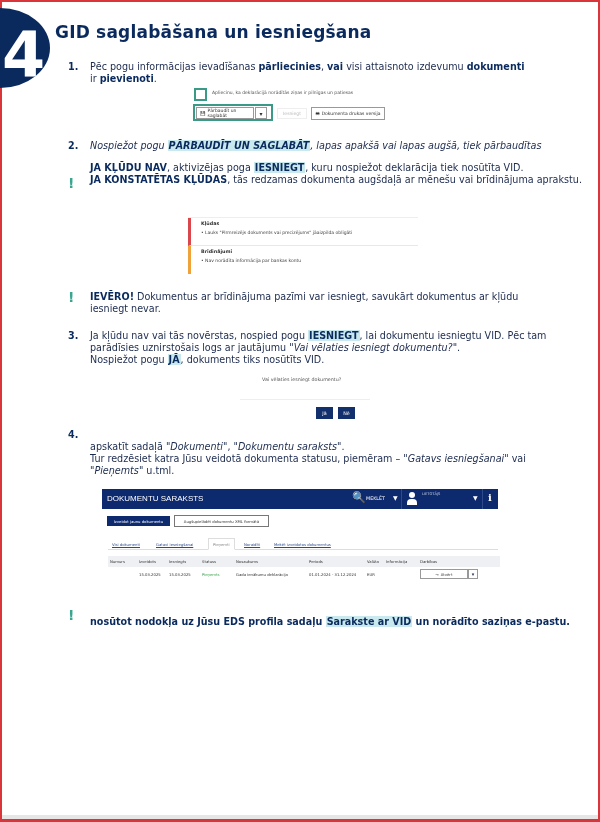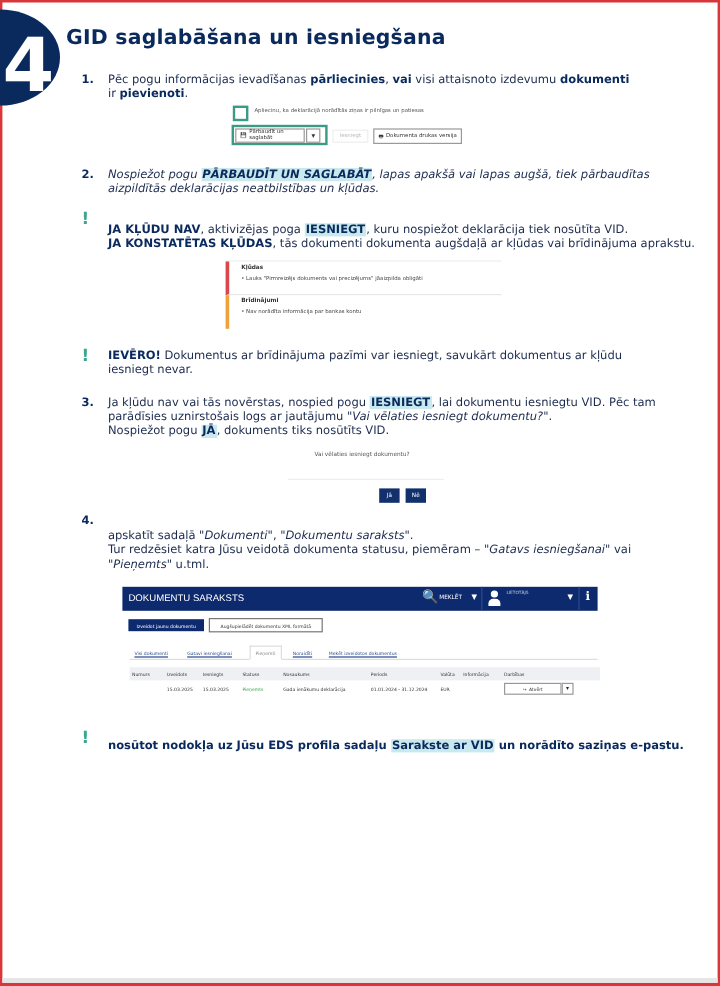--- a/index.html
+++ b/index.html
@@ -102,27 +102,26 @@
     <span>Iesniegt</span>
   </div>
 <div class="mini-btn-print">
   <span style="margin-right:2px;">🖶</span>
     <span>Dokumenta drukas versija</span>
 </div>
 
 <div class="step-num" style="top:140px;"><span class="dot"></span><span class="n">2.</span></div>
 <div class="para" style="top:140px; width:460px;font-style:italic;">
   <span>Nospiežot pogu </span><span class="hl">PĀRBAUDĪT UN SAGLABĀT</span><span>, lapas apakšā vai lapas augšā, tiek pārbaudītas</span><br>
-  <span>aizpildītās deklarācijas neatbilstības un kļūdas.</span>
 </div>
 
 <div class="bang" style="top:176px;">!</div>
-<div class="para" style="top:186px; width:500px;">
+<div class="para" style="top:162px; width:500px;">
   <b>JA KĻŪDU NAV</b><span>, aktivizējas poga </span><span class="hl">IESNIEGT</span><span>, kuru nospiežot deklarācija tiek nosūtīta VID.</span><br>
-  <b>JA KONSTATĒTAS KĻŪDAS</b><span>, tās dokumenti dokumenta augšdaļā ar kļūdas vai brīdinājuma aprakstu.</span>
+  <b>JA KONSTATĒTAS KĻŪDAS</b><span>, tās redzamas dokumenta augšdaļā ar mēnešu vai brīdinājuma aprakstu.</span>
 </div>
 
 <div class="err-box">
   <div class="err-sec">
     <div class="h">Kļūdas</div>
     <div class="li">• <span>Lauks "Pirmreizējs dokuments vai precizējums" jāaizpilda obligāti</span></div>
   </div>
   <div class="err-sec warn">
     <div class="h">Brīdinājumi</div>
     <div class="li">• <span>Nav norādīta informācija par bankas kontu</span></div>

